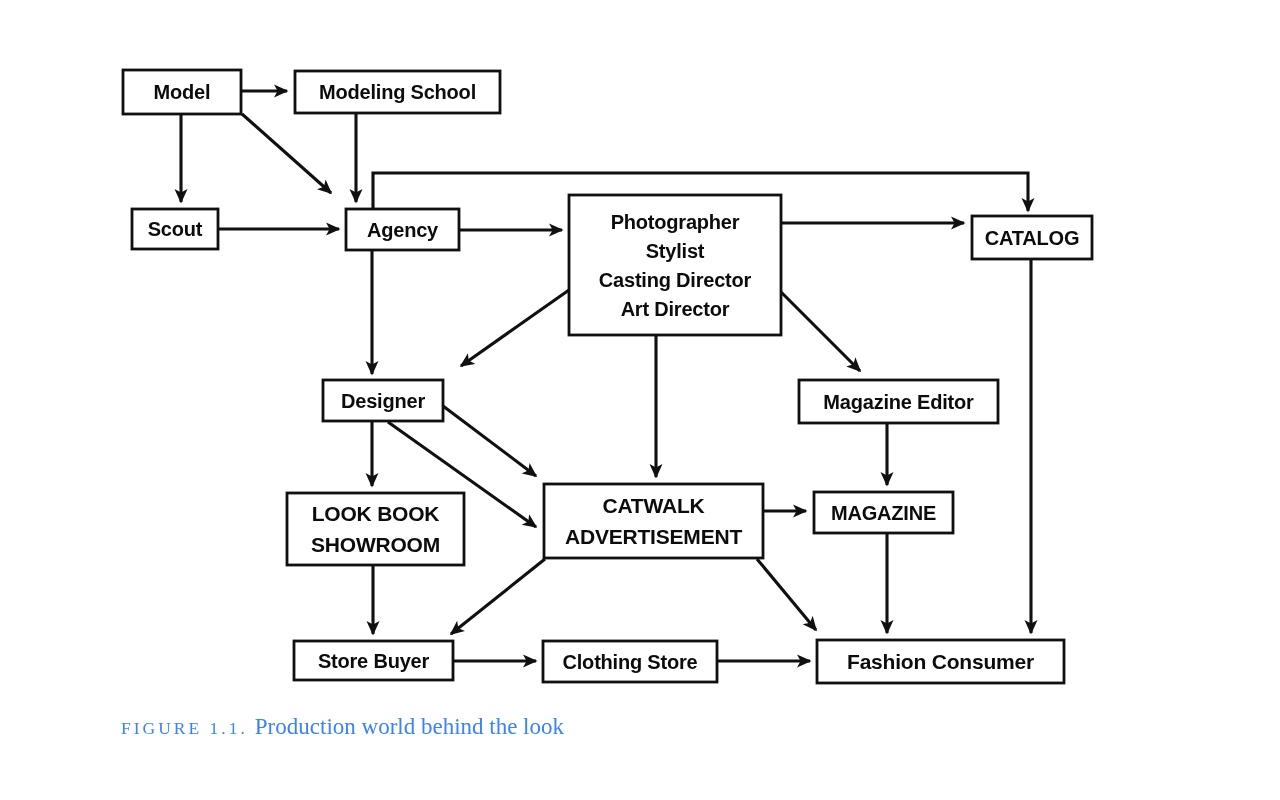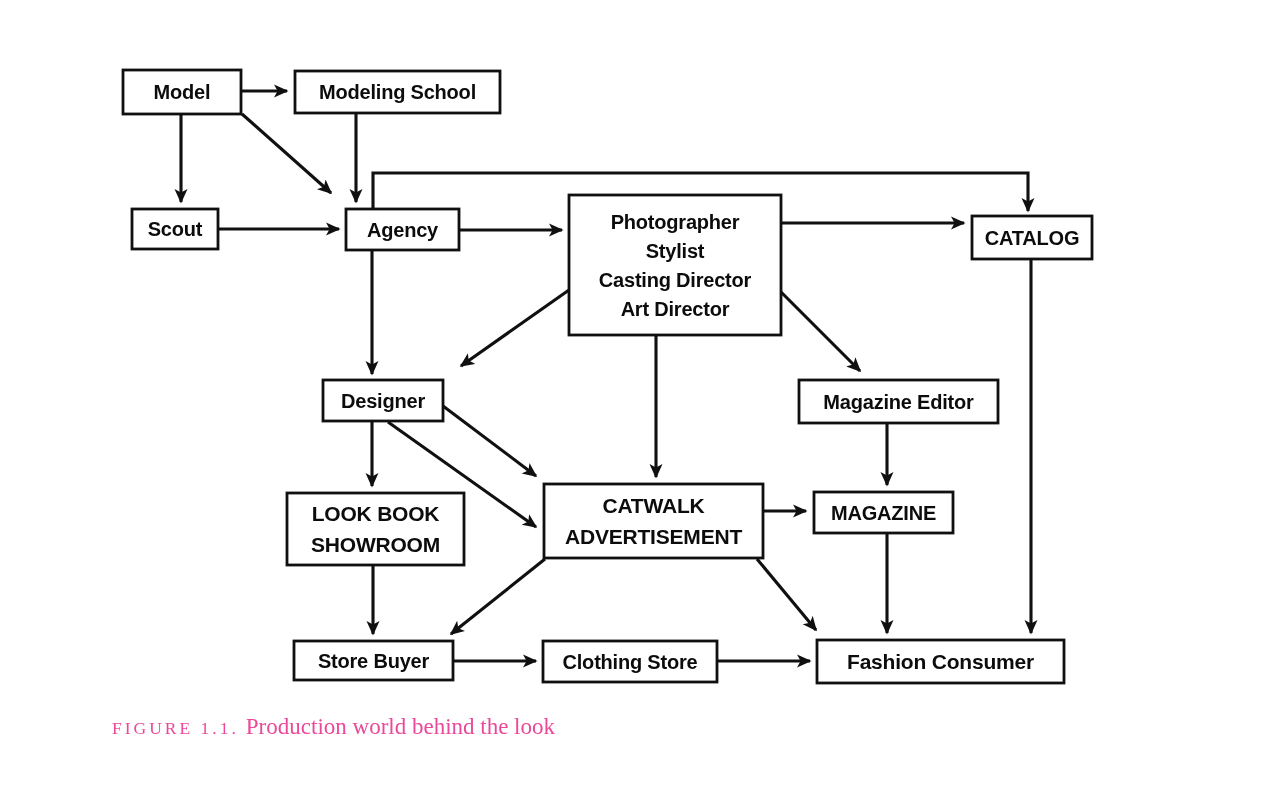--- a/index.html
+++ b/index.html
@@ -33,23 +33,23 @@
   }
   .node-label {
     font-family: "Liberation Sans", sans-serif;
     font-weight: bold;
     fill: #0c0c0c;
     text-anchor: middle;
     letter-spacing: -0.2px;
   }
   .caption {
     position: absolute;
-    left: 112px;
+    left: 121px;
     top: 714px;
-    color: #ec4899;
+    color: #3b82f6;
     font-family: "Liberation Serif", serif;
     font-size: 23px;
     white-space: nowrap;
   }
   .cap-label {
     font-size: 17.5px;
     letter-spacing: 3px;
     margin-right: 7px;
   }
   .cap-text {

